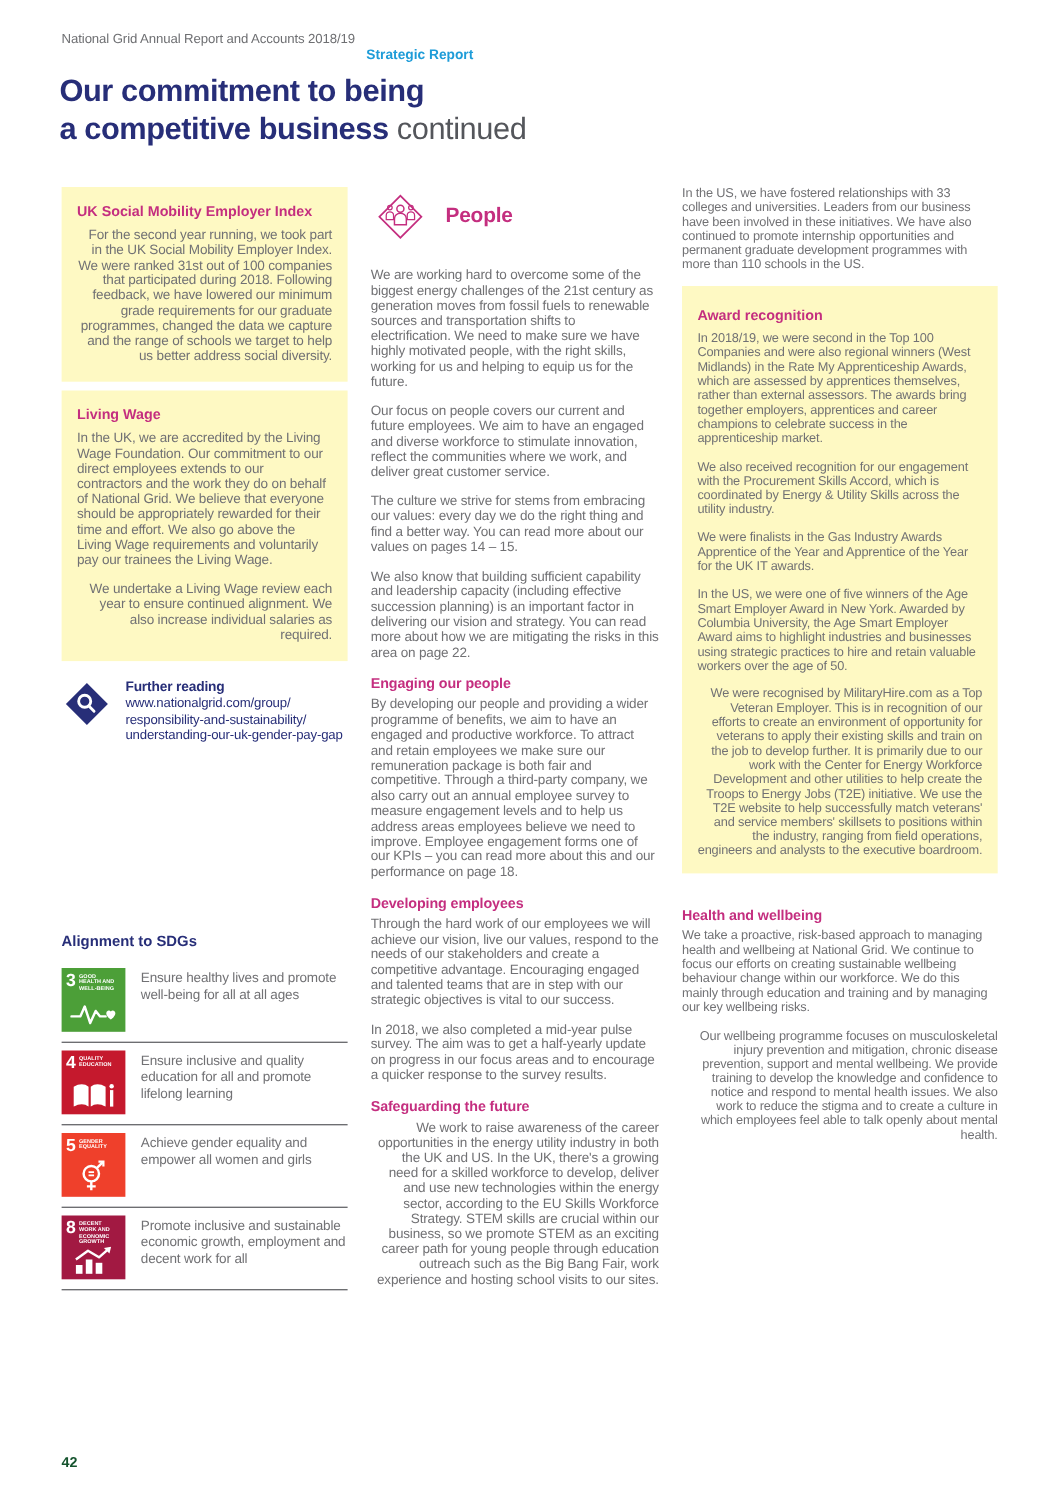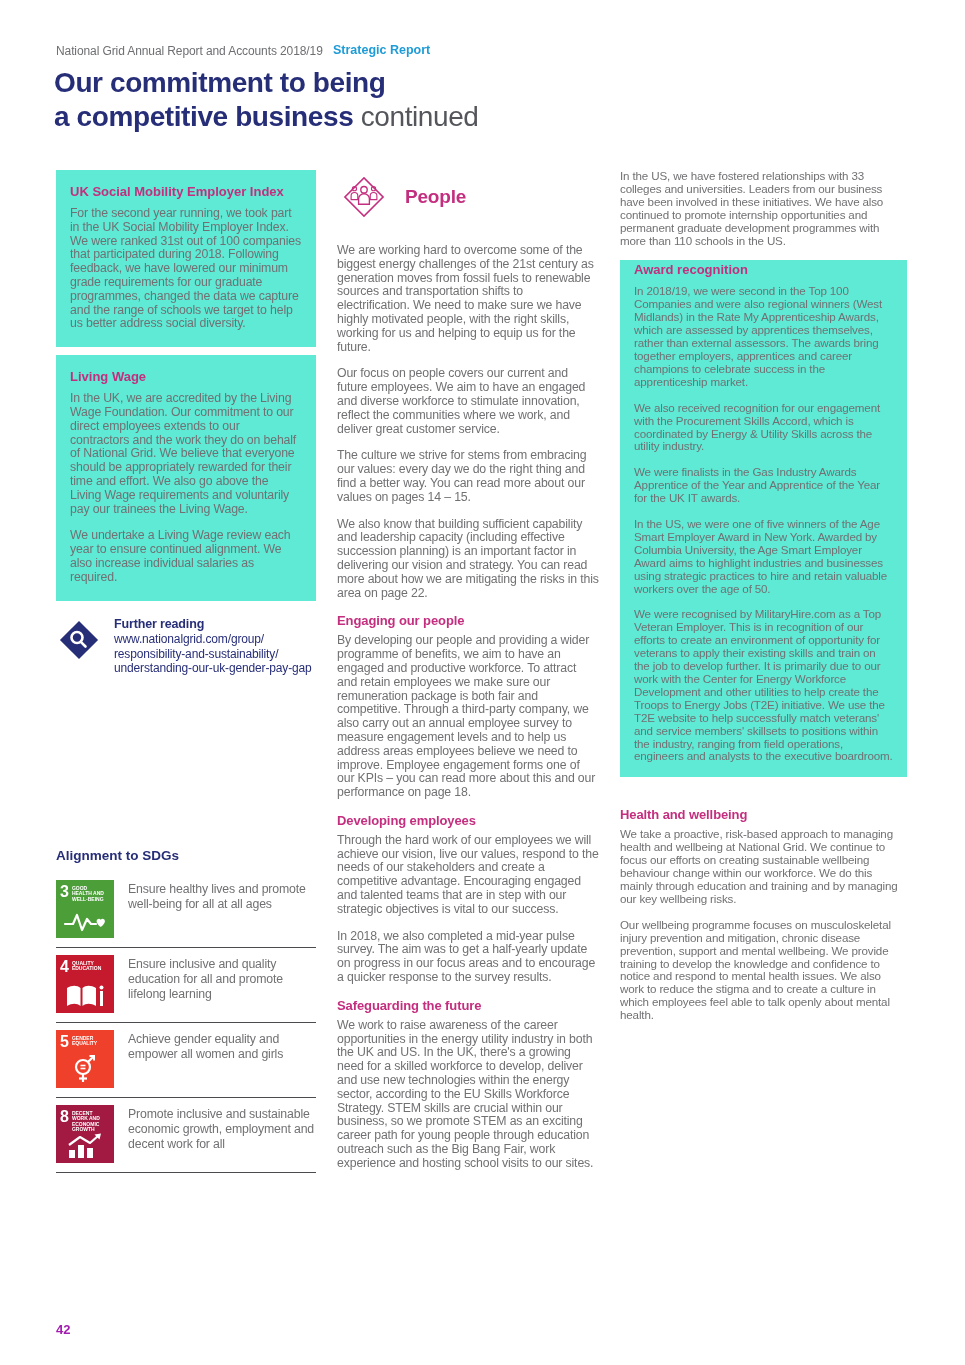--- a/index.html
+++ b/index.html
@@ -1,33 +1,33 @@
 <!DOCTYPE html>
 <html><head>
 <meta charset="utf-8">
 <style>
   html,body{margin:0;padding:0;background:#fff;}
   .page{position:relative;width:965px;height:1365px;background:#ffffff;overflow:hidden;
         font-family:"Liberation Sans","DejaVu Sans",sans-serif;color:#717174;}
   
-  .running-head{position:absolute;top:44px;left:56px;font-size:12px;color:#6E6F72;letter-spacing:-0.1px;}
+  .running-head{position:absolute;top:28px;left:56px;font-size:12px;color:#6E6F72;letter-spacing:-0.1px;}
   .section-label{position:absolute;top:43px;left:333px;font-size:12.5px;font-weight:bold;color:#1E9CD8;}
   .title{position:absolute;top:66px;left:54px;margin:0;font-size:28px;line-height:34px;
          font-weight:bold;color:#272E78;letter-spacing:-0.4px;}
   .title .light{font-weight:normal;color:#54565B;}
   
   .columns{position:absolute;top:170px;left:56px;width:852px;display:flex;gap:21px;align-items:flex-start;}
   .col{display:block;}
   .col1{width:260px;}
   .col2{width:262px;}
   .col3{width:287px;}
   p{margin:0 0 13px;font-size:12.3px;line-height:13.8px;letter-spacing:-0.15px;color:#717174;}
-  p.last{margin-bottom:0;}
+  p.last{margin-bottom:0;text-align:right;}
   .col3 p{font-size:11.6px;line-height:12.9px;}
-  .graybox{background:#5eead4;padding:14px 14px 16px;margin-bottom:8px;}
+  .graybox{background:#fef9c3;padding:14px 14px 16px;margin-bottom:8px;}
   .graybox h3{margin:0 0 7px;font-size:13px;line-height:16px;color:#C42E7F;}
   .sub-h{margin:2px 0 6px;font-size:13px;font-weight:bold;color:#C42E7F;letter-spacing:-0.1px;}
   
   .further{display:flex;margin-top:16px;}
   .further-icon{flex:none;width:46px;height:46px;margin-right:12px;}
   .further-text{font-size:12px;line-height:14.6px;color:#272E78;letter-spacing:-0.15px;}
   .fr-head{font-weight:bold;font-size:12.5px;margin-bottom:1px;}
   .fr-url div{color:#272E78;}
   
   .sdg-section{margin-top:172px;}
@@ -38,24 +38,24 @@
   .sdg-top{position:absolute;top:4px;left:4px;display:flex;align-items:flex-start;}
   .sdg-num{font-size:16px;font-weight:bold;line-height:15px;margin-right:3px;}
   .sdg-label{font-size:5px;font-weight:bold;text-transform:uppercase;line-height:5.5px;width:34px;margin-top:2px;}
   .sdg-glyph{position:absolute;left:7px;bottom:4px;}
   .sdg-text{font-size:12.3px;line-height:15px;letter-spacing:-0.15px;padding-left:14px;padding-top:2px;}
   
   .people-header{display:flex;align-items:center;margin-bottom:20px;}
   .people-icon{flex:none;width:54px;height:54px;margin-right:14px;}
   .people-title{font-size:19px;font-weight:bold;color:#C42E7F;letter-spacing:-0.2px;}
   
-  .col3 .graybox{padding:2px 14px 14px;margin-bottom:0;}
+  .col3 .graybox{padding:19px 14px 14px;margin-bottom:0;}
   .health{margin-top:30px;}
   
-  .page-number{position:absolute;left:56px;top:1322px;font-size:13px;font-weight:bold;color:#a21caf;}
+  .page-number{position:absolute;left:56px;top:1322px;font-size:13px;font-weight:bold;color:#14532d;}
 </style>
 </head>
 <body>
 
 <div class="page">
 
   <div class="running-head">National Grid Annual Report and Accounts 2018/19</div>
   <div class="section-label">Strategic Report</div>
 
   <h1 class="title"><span>Our commitment to being</span><br><span>a competitive business</span><span class="light"> continued</span></h1>

